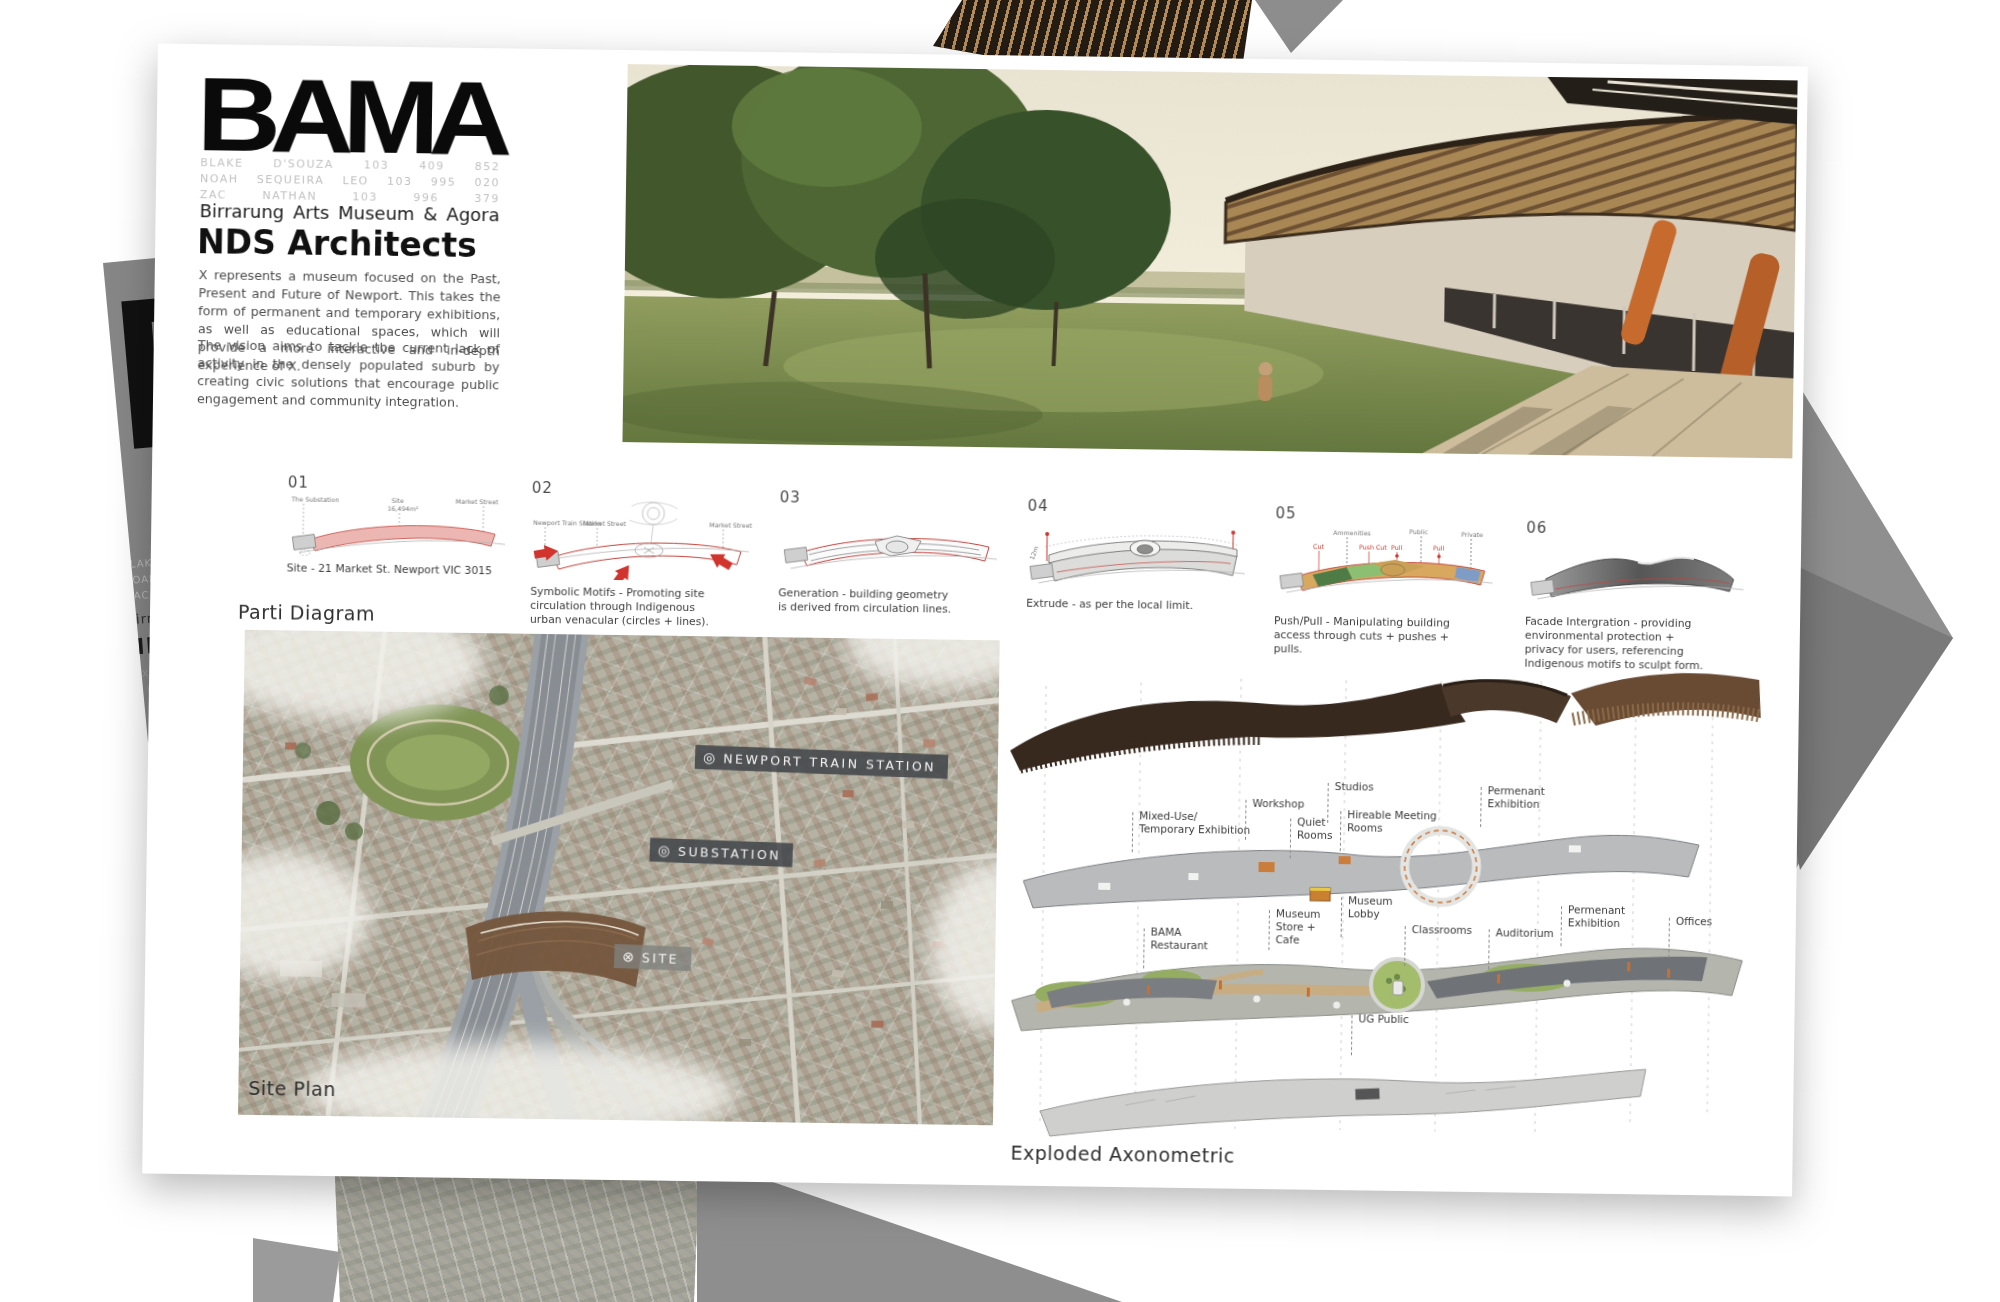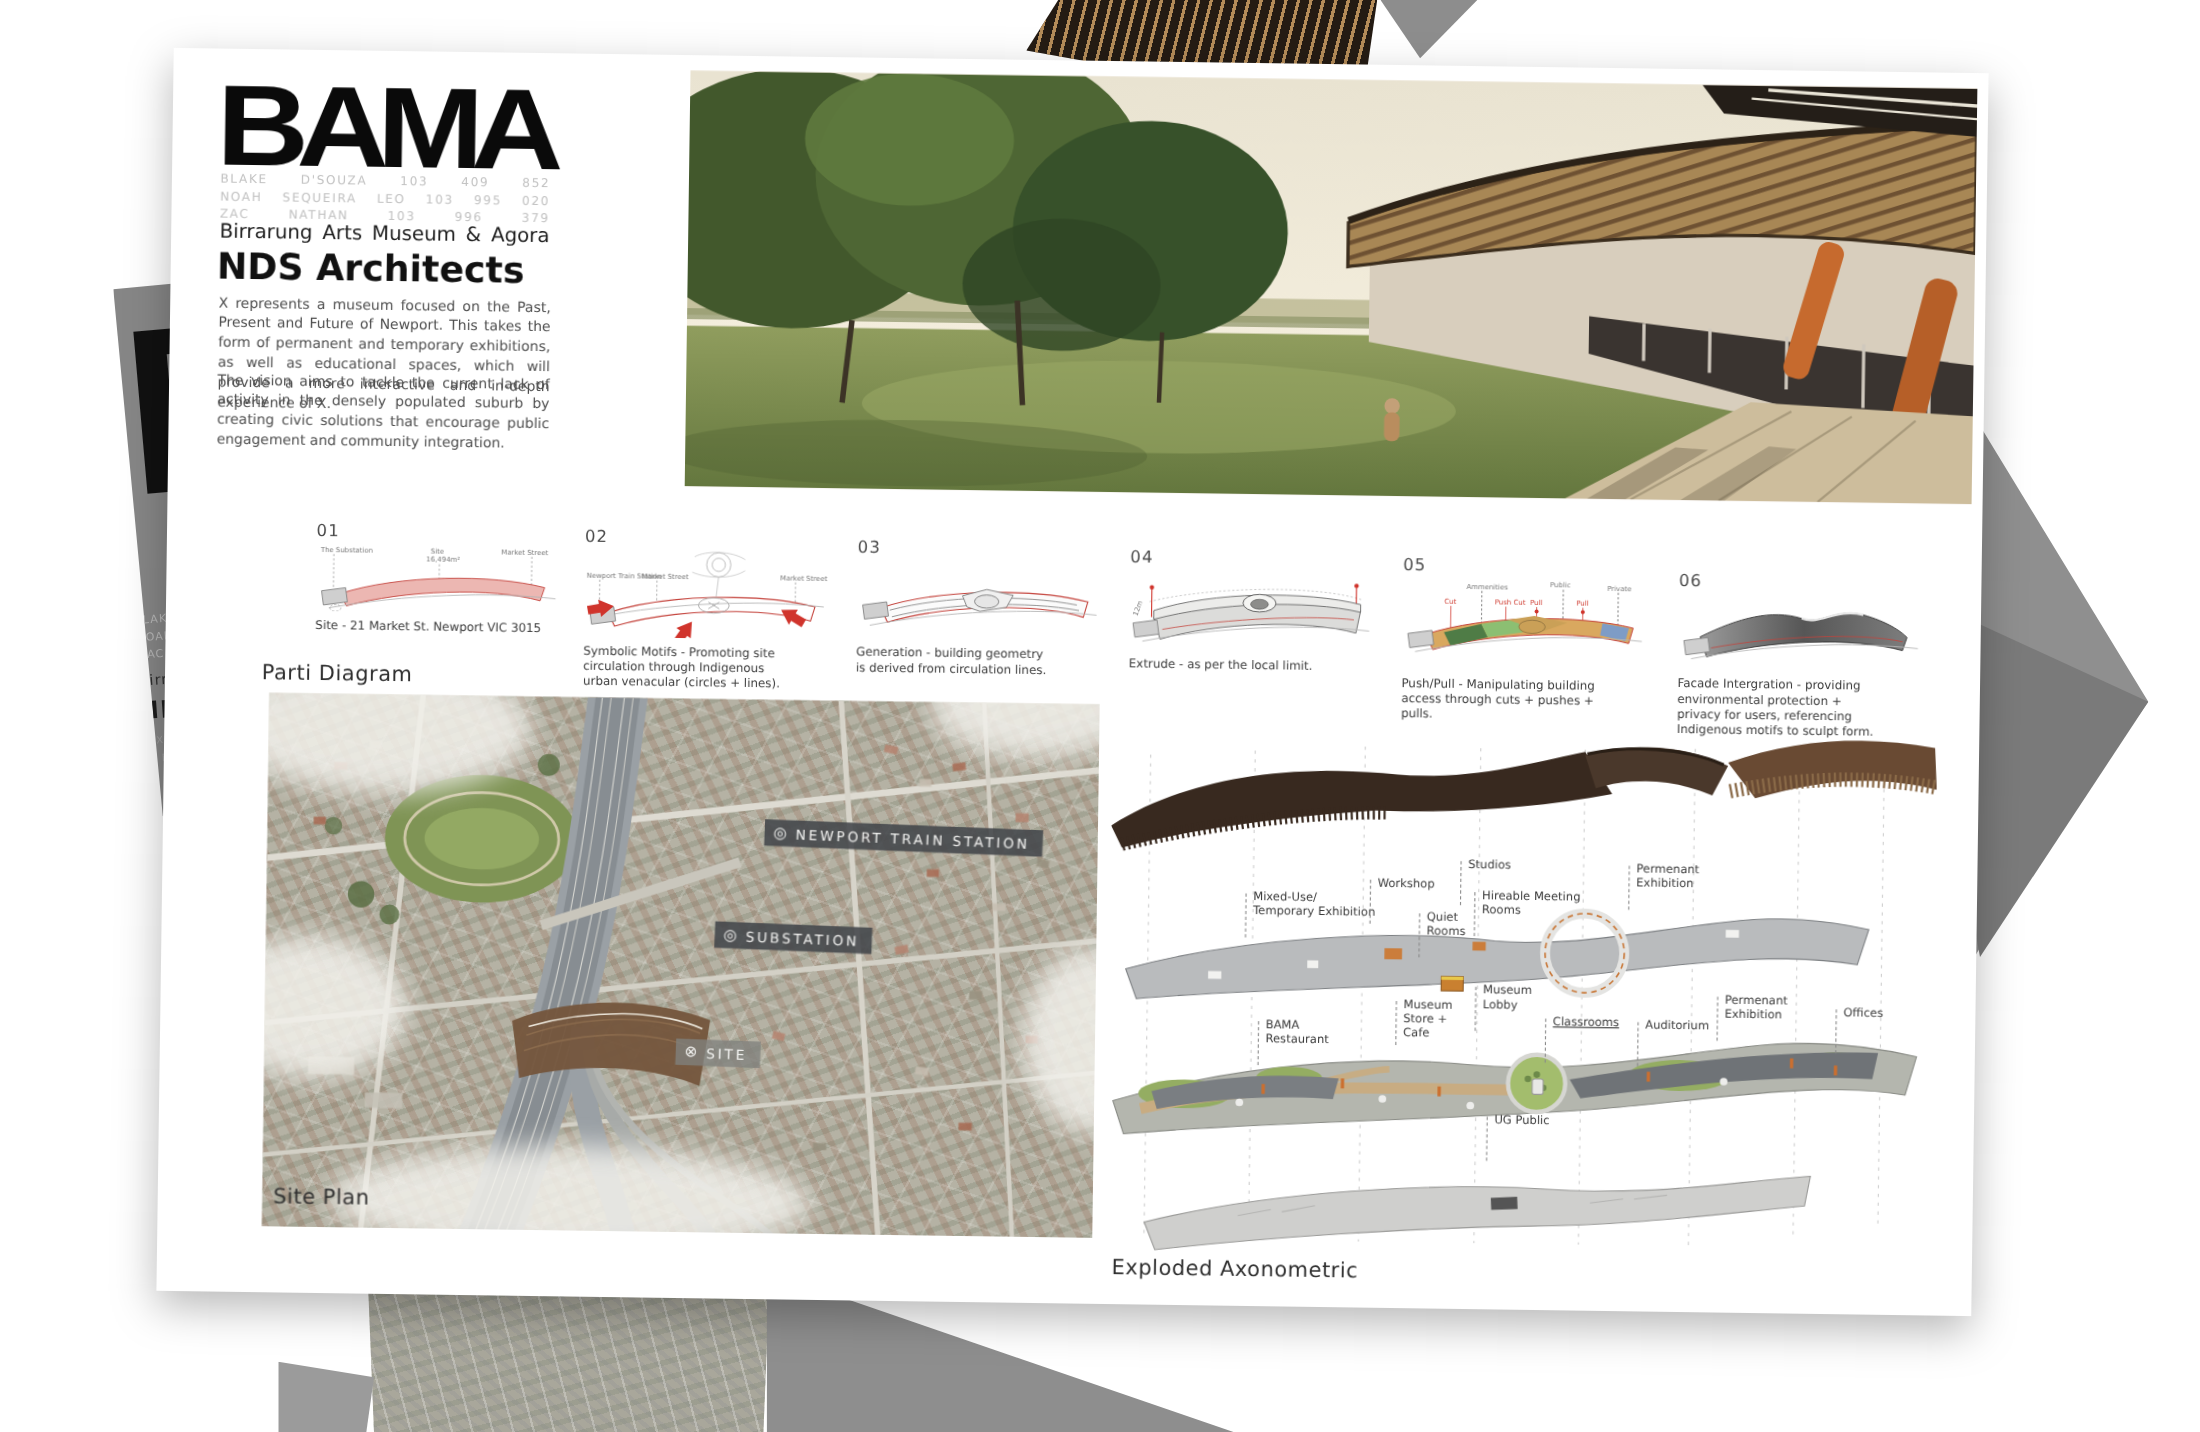--- a/index.html
+++ b/index.html
@@ -487,28 +487,28 @@
         <g stroke="#b5b5b3" stroke-width="1">
           <line x1="120" y1="448" x2="150" y2="442"></line>
             <line x1="160" y1="444" x2="190" y2="438"></line>
           <line x1="440" y1="432" x2="470" y2="428"></line>
             <line x1="480" y1="428" x2="510" y2="424"></line>
         </g>
       </svg>
 
       <div class="axon-label" style="left:130px;top:152px;width:115px;">Mixed-Use/ Temporary Exhibition</div>
       <div class="axon-label" style="left:243px;top:138px;">Workshop</div>
-      <div class="axon-label" style="left:288px;top:168px;width:44px;">Quiet Rooms</div>
+      <div class="axon-label" style="left:288px;top:156px;width:44px;">Quiet Rooms</div>
       <div class="axon-label" style="left:325px;top:120px;">Studios</div>
       <div class="axon-label" style="left:338px;top:148px;width:95px;">Hireable Meeting Rooms</div>
       <div class="axon-label" style="left:478px;top:122px;width:72px;">Permenant Exhibition</div>
       <div class="axon-label" style="left:143px;top:268px;width:70px;">BAMA Restaurant</div>
       <div class="axon-label" style="left:268px;top:248px;width:56px;">Museum Store + Cafe</div>
       <div class="axon-label" style="left:340px;top:234px;width:56px;">Museum Lobby</div>
-      <div class="axon-label" style="left:404px;top:262px;text-decoration:underline;">Classrooms</div>
+      <div class="axon-label" style="left:404px;top:262px;">Classrooms</div>
       <div class="axon-label" style="left:488px;top:264px;">Auditorium</div>
       <div class="axon-label" style="left:560px;top:240px;width:72px;">Permenant Exhibition</div>
       <div class="axon-label" style="left:668px;top:250px;">Offices</div>
       <div class="axon-label" style="left:352px;top:352px;">UG Public</div>
     </div>
 
     <div class="section-label abs" style="left:868px;top:1086px;">Exploded Axonometric</div>
 
   </div>
 </div>

